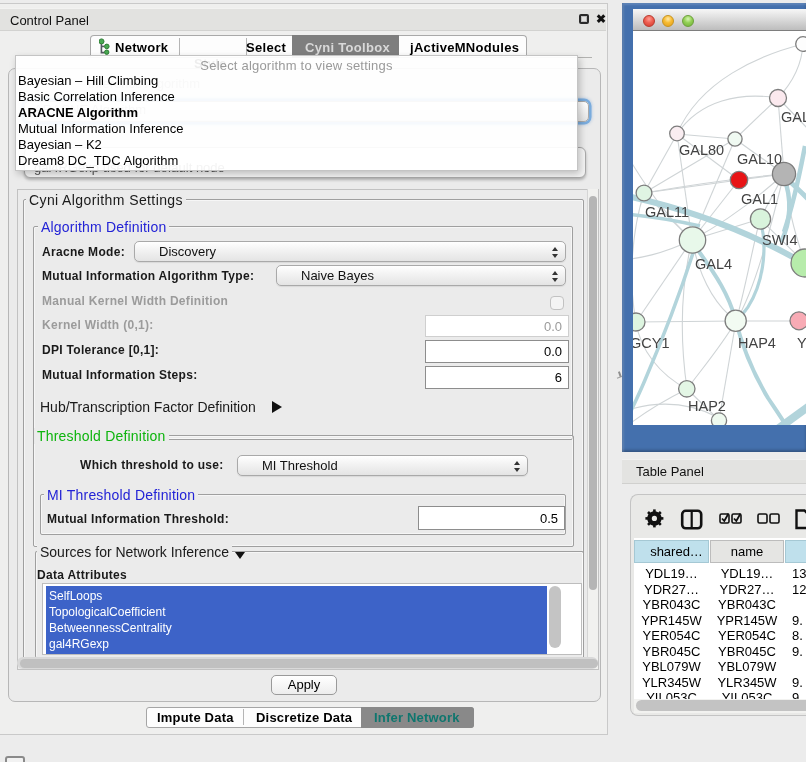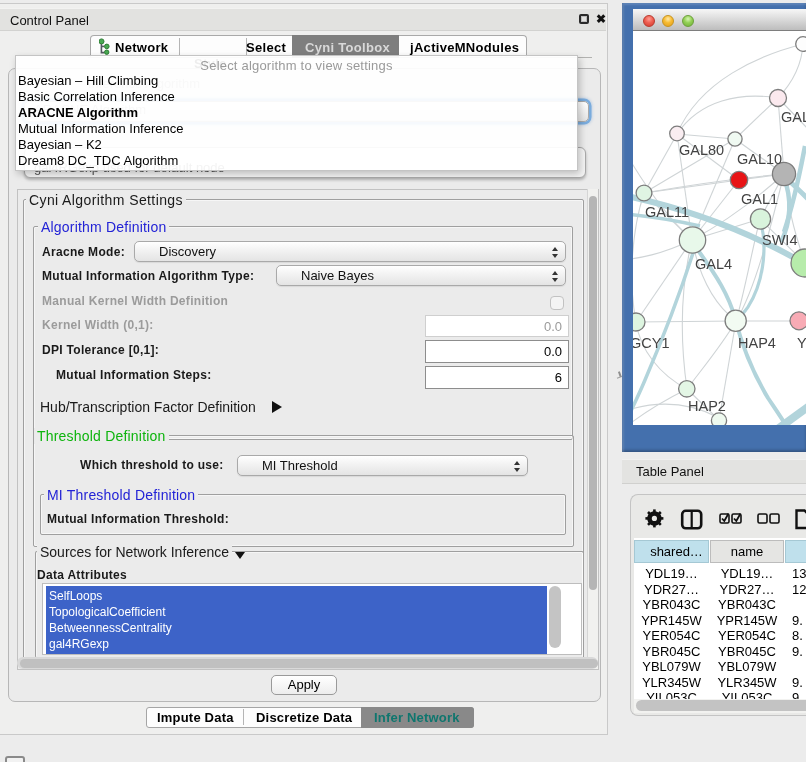--- a/index.html
+++ b/index.html
@@ -78,36 +78,37 @@
   <div class="abs blab" style="left:42px; top:245px;">Aracne Mode:</div>
   <div class="combo" style="left:134px; top:241px; width:432px;">Discovery<span class="spin"></span></div>
   <div class="abs blab" style="left:42px; top:269px;">Mutual Information Algorithm Type:</div>
   <div class="combo" style="left:276px; top:265px; width:290px;">Naive Bayes<span class="spin"></span></div>
   <div class="abs blab gray" style="left:42px; top:294px;">Manual Kernel Width Definition</div>
   <div class="abs" style="left:550px; top:296px; width:14px; height:14px; background:#f4f4f4; border:1px solid #c2c2c2; border-radius:4px;"></div>
   <div class="abs blab gray" style="left:42px; top:318px;">Kernel Width (0,1):</div>
   <div class="tfield gray" style="left:425px; top:315px; width:144px; border:1px solid #cfcfcf;">0.0</div>
   <div class="abs blab" style="left:42px; top:343px;">DPI Tolerance [0,1]:</div>
   <div class="tfield" style="left:425px; top:340px; width:144px; height:23px; border:1px solid #8d8d8d;">0.0</div>
-  <div class="abs blab" style="left:56px; top:368px;">Mutual Information Steps:</div>
+  <div class="abs blab" style="left:42px; top:368px;">Mutual Information Steps:</div>
   <div class="tfield" style="left:425px; top:366px; width:144px; height:23px; border:1px solid #8d8d8d;">6</div>
 
   <div class="abs" style="left:40px; top:399px; font-size:14px; color:#1a1a1a;">Hub/Transcription Factor Definition</div>
   <div class="abs" style="left:272px; top:401px; width:0; height:0; border-top:6.5px solid transparent; border-bottom:6.5px solid transparent; border-left:10px solid #111;"></div>
 
   <div class="fieldset" style="left:33px; top:435px; width:541px; height:112px;">
     <span class="flegend" style="left:0px; color:#0db40d;">Threshold Definition</span>
   </div>
   <div class="abs blab" style="left:80px; top:458px;">Which threshold to use:</div>
   <div class="combo" style="left:237px; top:455px; width:291px;">MI Threshold<span class="spin"></span></div>
 
   <div class="fieldset" style="left:40px; top:494px; width:526px; height:41px;">
     <span class="flegend" style="left:3px; color:#2323d6;">MI Threshold Definition</span>
   </div>
   <div class="abs blab" style="left:47px; top:512px;">Mutual Information Threshold:</div>
+  <div class="tfield" style="left:418px; top:506px; width:147px; height:24px; border:1px solid #8d8d8d; line-height:23px;">0.5</div>
 
   <div class="fieldset" style="left:35px; top:551px; width:549px; height:107px; border-bottom:none;">
     <span class="flegend" style="left:1px; letter-spacing:0;">Sources for Network Inference</span>
     <span class="abs" style="left:199px; top:0px; width:0; height:0; border-left:5px solid transparent; border-right:5px solid transparent; border-top:7px solid #111;"></span>
   </div>
   <div class="abs blab" style="left:37px; top:568px;">Data Attributes</div>
 
   <div class="abs" style="left:42px; top:583px; width:540px; height:72px; background:#ffffff; border:1px solid #bdbdbd;"></div>
   <div class="abs" style="left:46px; top:586px; width:501px; height:68px; background:#3d63c8;"></div>
   <div class="abs" style="left:49px; top:588px; font-size:12px; color:#fff; line-height:16px;">SelfLoops<br>TopologicalCoefficient<br>BetweennessCentrality<br>gal4RGexp</div>

